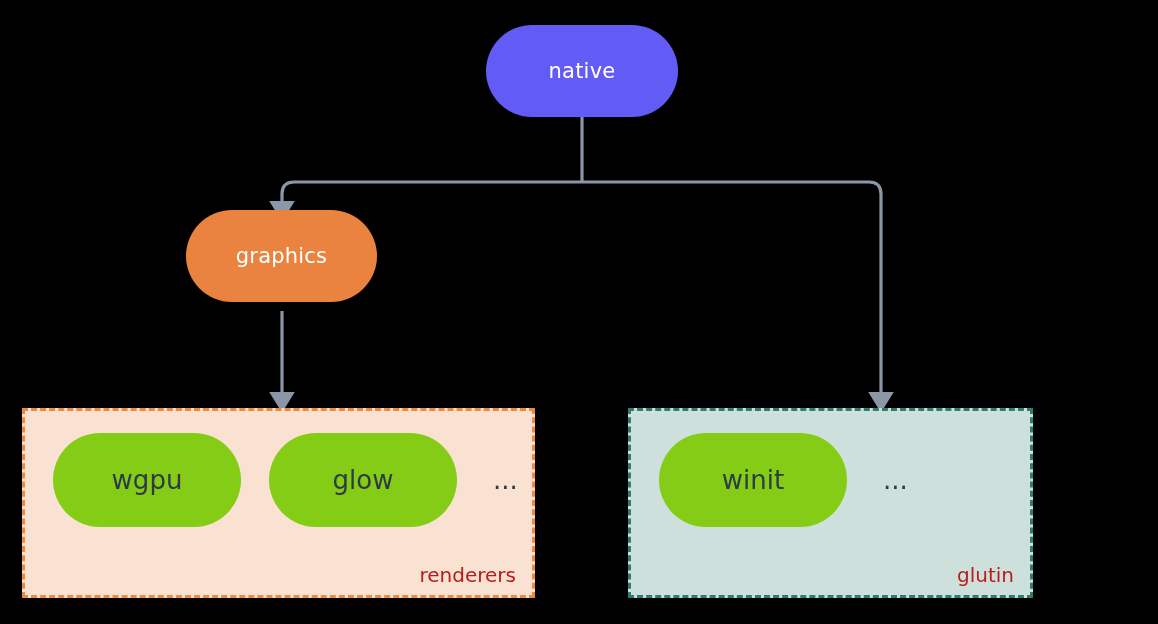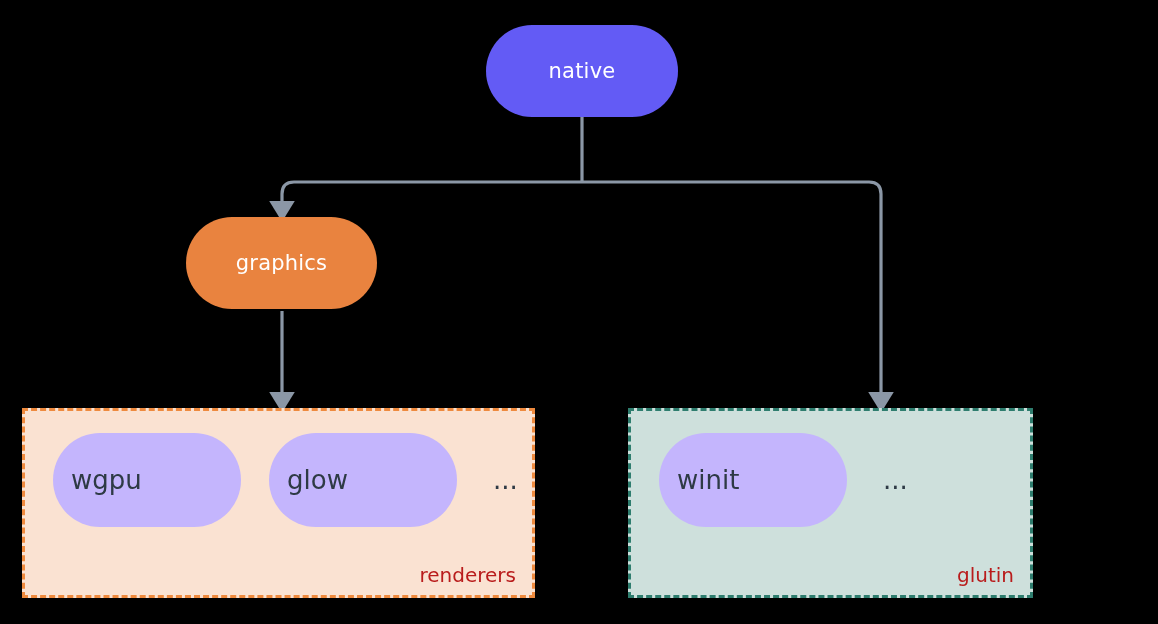--- a/index.html
+++ b/index.html
@@ -44,21 +44,21 @@
   }
   #node-native {
     left: 486px;
     top: 25px;
     width: 192px;
     height: 92px;
     background: #635bf5;
   }
   #node-graphics {
     left: 186px;
-    top: 217px;
+    top: 210px;
     width: 191px;
     height: 92px;
     background: #e9833f;
   }
 
   
   .group {
     position: absolute;
     box-sizing: border-box;
     border-style: dashed;
@@ -87,25 +87,25 @@
     width: 100%;
     display: flex;
     align-items: center;
     gap: 28px;
     padding-left: 28px;
     box-sizing: border-box;
   }
   .chip {
     display: flex;
     align-items: center;
-    justify-content: flex-start;
+    justify-content: center;
     height: 94px;
     min-width: 188px;
     padding: 0 18px;
-    background: #c4b5fd;
+    background: #84cc16;
     border-radius: 999px;
     box-sizing: border-box;
   }
   .chip-label {
     color: #2e3a45;
     font-size: 26px;
     line-height: 1;
     white-space: nowrap;
   }
   .ellipsis {

